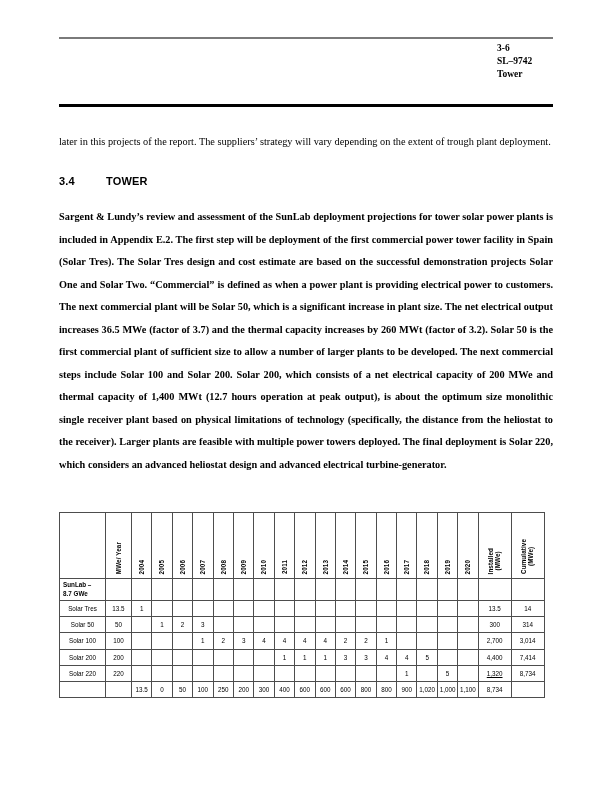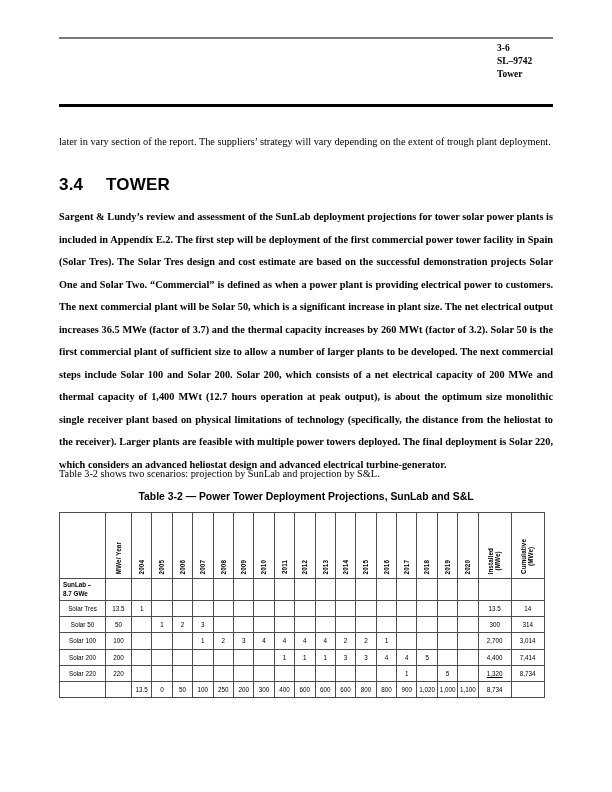--- a/index.html
+++ b/index.html
@@ -58,21 +58,21 @@
     line-height: 22.5px;
     text-align: justify;
     text-justify: inter-word;
     font-family: "Liberation Serif", "DejaVu Serif", serif;
   }
   .para-intro { top: 131px; }
   .sec-heading {
     top: 175px;
     font-family: "Liberation Sans", "DejaVu Sans", sans-serif;
     font-weight: bold;
-    font-size: 17px;
+    font-size: 11px;
     letter-spacing: 0.2px;
   }
   .sec-heading .sec-num { display: inline-block; width: 47px; }
   .para-main { top: 206px; font-weight: bold; }
   .para-tablead { top: 463px; }
 
   
   .tbl-caption {
     position: absolute;
     left: 59px; top: 491px;
@@ -151,31 +151,29 @@
 <div class="page">
 
   <div class="hdr-rule-top"></div>
   <div class="hdr-block">
     <div>3-6</div>
     <div>SL–9742</div>
     <div>Tower</div>
   </div>
   <div class="hdr-rule-bottom"></div>
 
-  <p class="para body-col para-intro">later in vary section of the report. The suppliers’ strategy will vary depending on the extent of trough plant deployment.</p>
+  <p class="para body-col para-intro">later in this projects of the report. The suppliers’ strategy will vary depending on the extent of trough plant deployment.</p>
 
   <div class="body-col sec-heading">
     <span class="sec-num">3.4</span><span>TOWER</span>
   </div>
 
   <p class="para body-col para-main">Sargent &amp; Lundy’s review and assessment of the SunLab deployment projections for tower solar power plants is included in Appendix E.2. The first step will be deployment of the first commercial power tower facility in Spain (Solar Tres). The Solar Tres design and cost estimate are based on the successful demonstration projects Solar One and Solar Two. “Commercial” is defined as when a power plant is providing electrical power to customers. The next commercial plant will be Solar 50, which is a significant increase in plant size. The net electrical output increases 36.5 MWe (factor of 3.7) and the thermal capacity increases by 260 MWt (factor of 3.2). Solar 50 is the first commercial plant of sufficient size to allow a number of larger plants to be developed. The next commercial steps include Solar 100 and Solar 200. Solar 200, which consists of a net electrical capacity of 200 MWe and thermal capacity of 1,400 MWt (12.7 hours operation at peak output), is about the optimum size monolithic single receiver plant based on physical limitations of technology (specifically, the distance from the heliostat to the receiver). Larger plants are feasible with multiple power towers deployed. The final deployment is Solar 220, which considers an advanced heliostat design and advanced electrical turbine-generator.</p>
 
-  <p class="para body-col para-tablead">Table 3-2 shows two scenarios: projection by SunLab and projection by S&amp;L.</p>
-
-  <div class="tbl-caption">Table 3-2 — Power Tower Deployment Projections, SunLab and S&amp;L</div>
+
 
   <div class="tbl-wrap">
     <table class="deploy">
       <colgroup>
         <col class="c-label">
         <col class="c-mwe">
         <col class="c-year">
           <col class="c-year">
           <col class="c-year">
           <col class="c-year">

